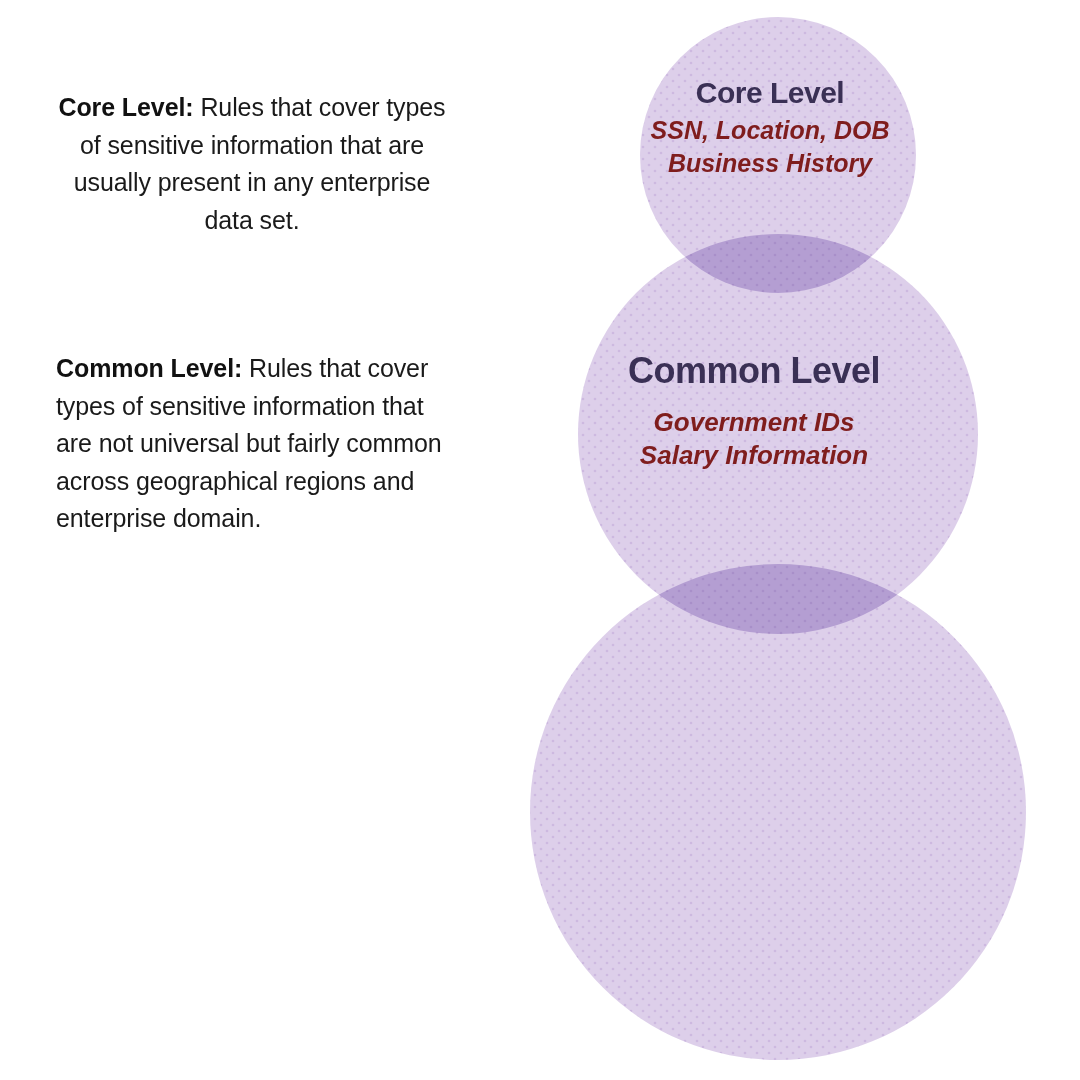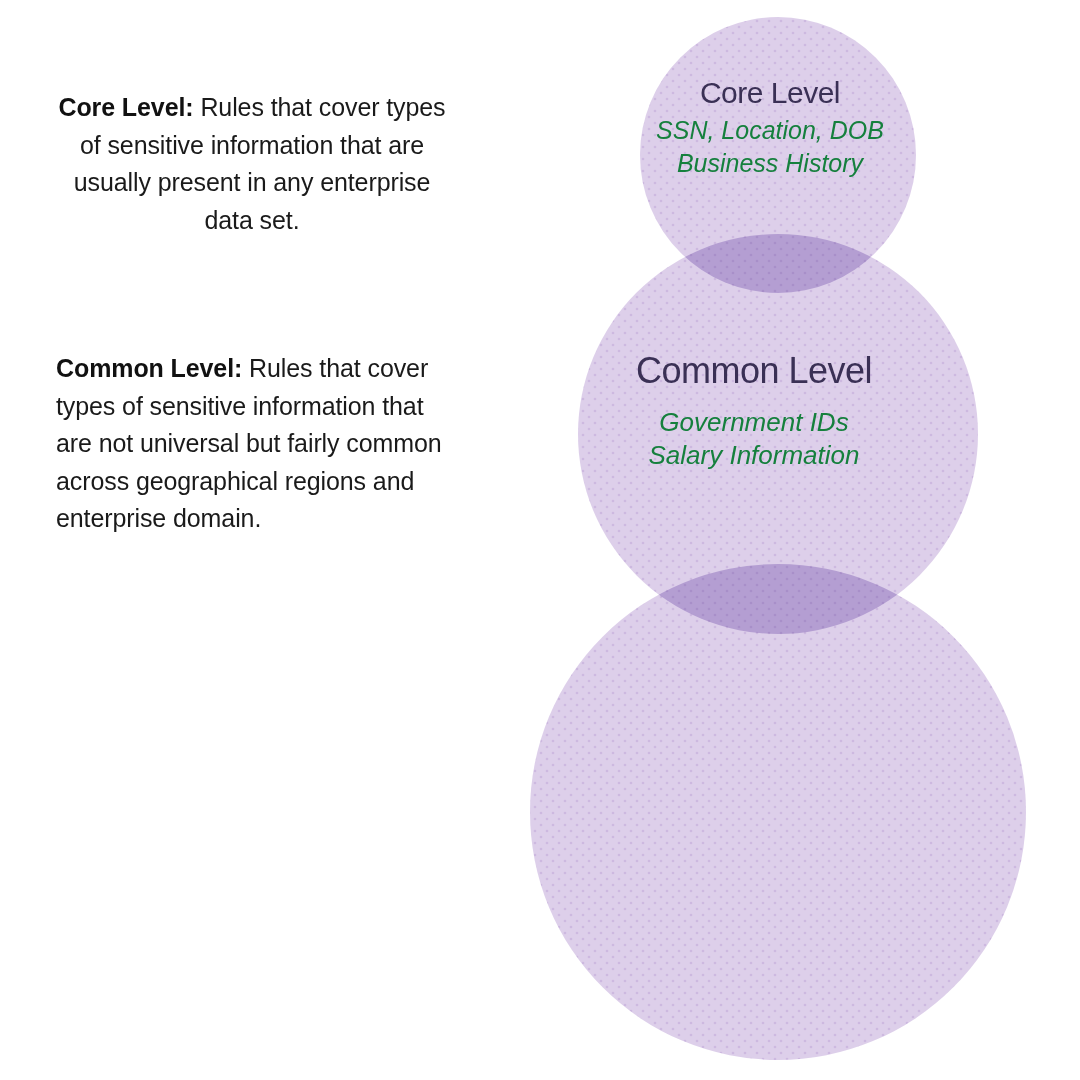--- a/index.html
+++ b/index.html
@@ -72,29 +72,29 @@
     width: 620px;
     height: 1080px;
   }
 
   .bubble-text {
     position: absolute;
     text-align: center;
     color: #3a3055;
   }
   .bubble-title {
-    font-weight: 400;
+    font-weight: 700;
     letter-spacing: -0.5px;
     color: #3a3055;
     white-space: nowrap;
   }
   .bubble-items {
     font-style: italic;
-    font-weight: 400;
-    color: #15803d;
+    font-weight: 700;
+    color: #7f1d1d;
   }
   .bubble-items div { white-space: nowrap; }
 
   
   .bubble-core {
     left: 110px;
     top: 74px;
     width: 400px;
   }
   .bubble-core .bubble-title { font-size: 30px; line-height: 38px; }

